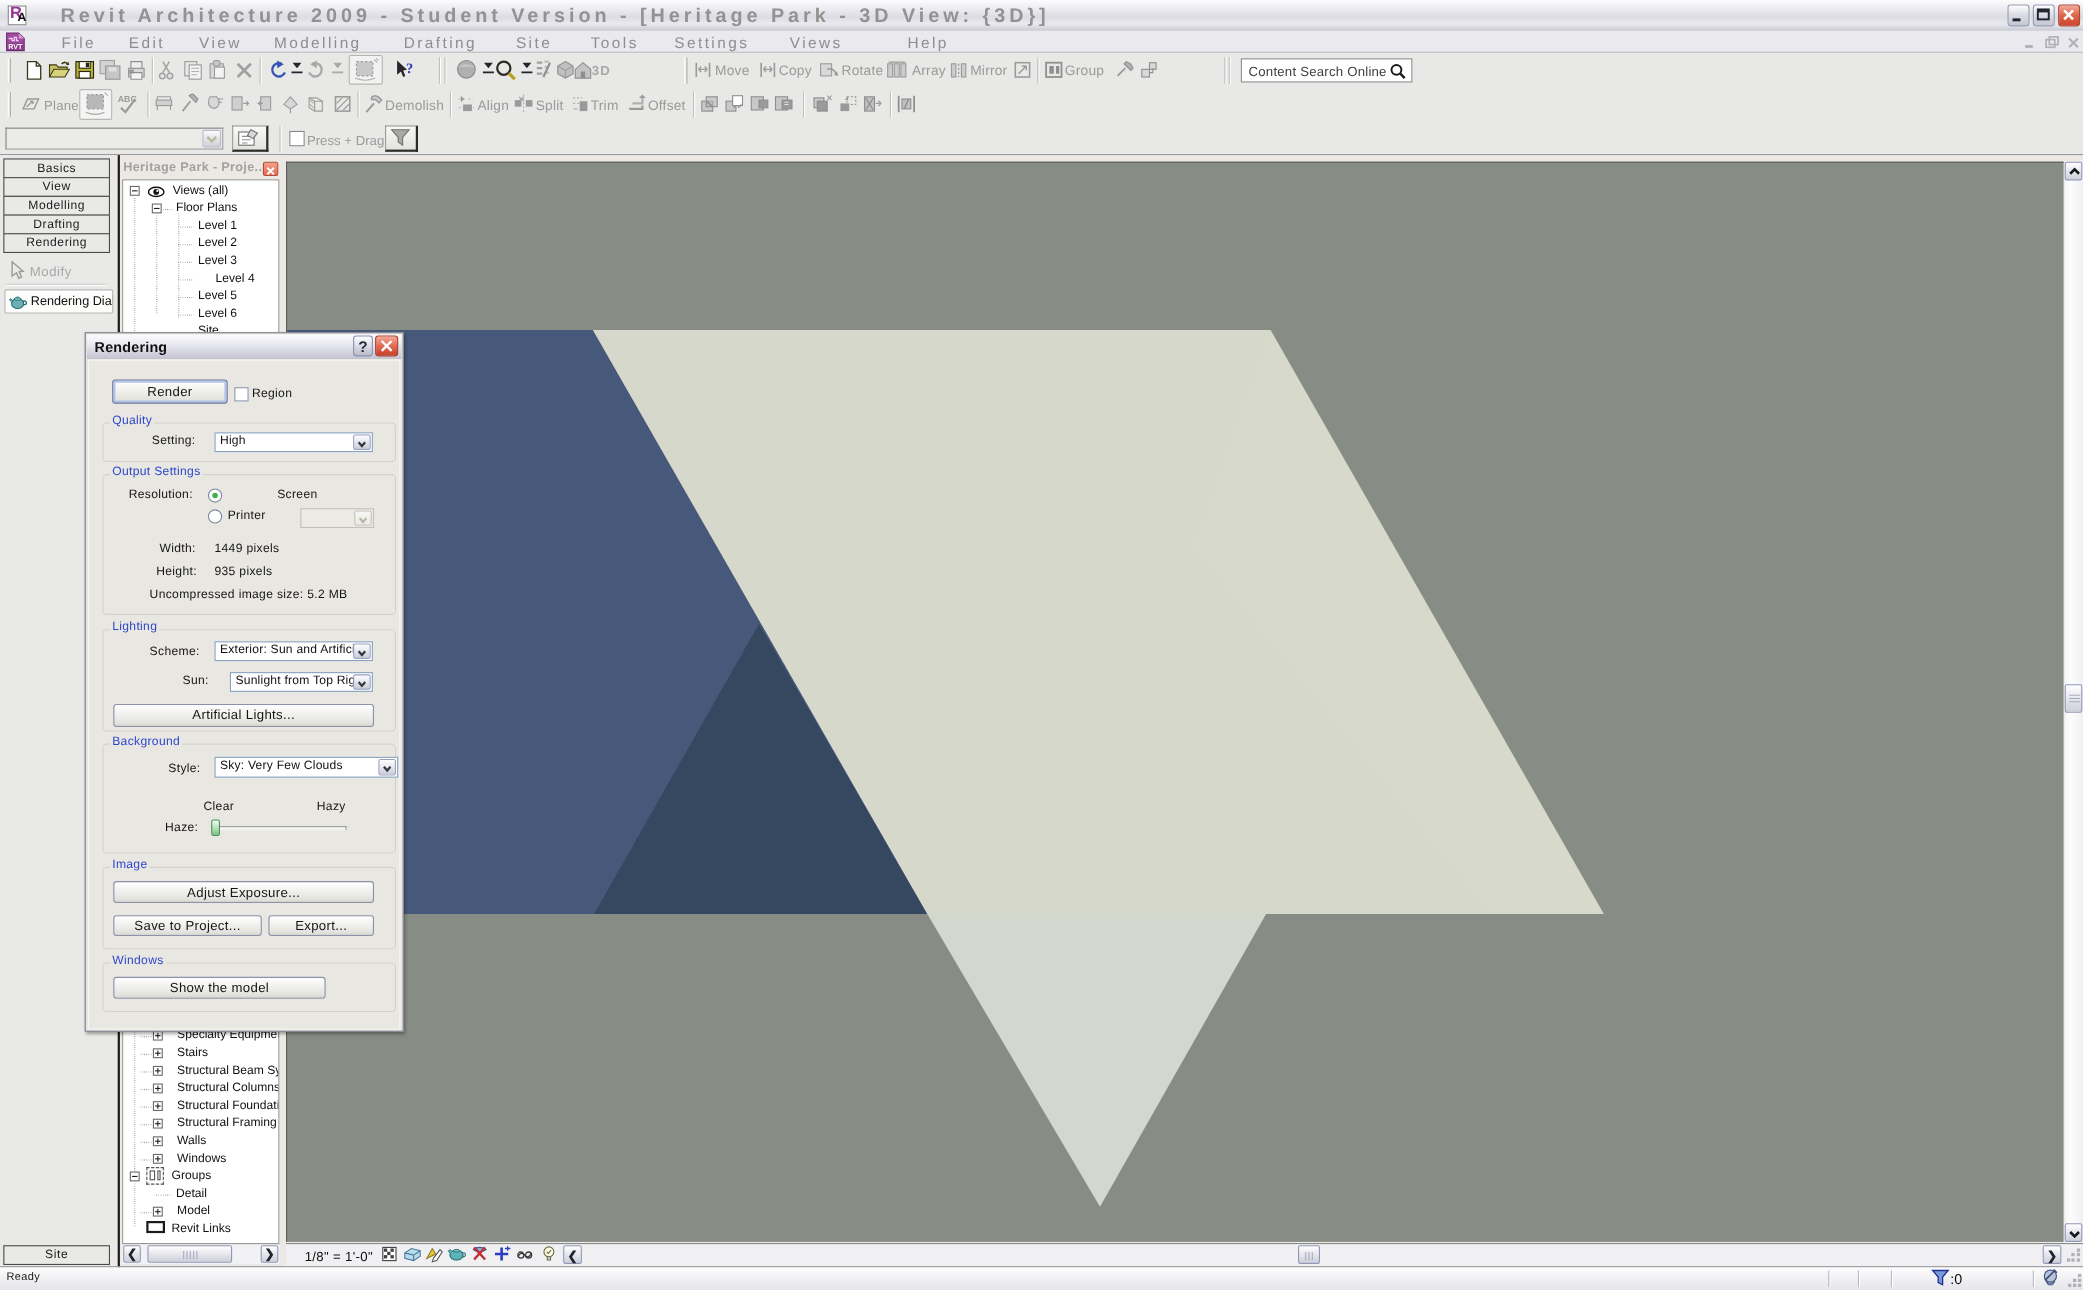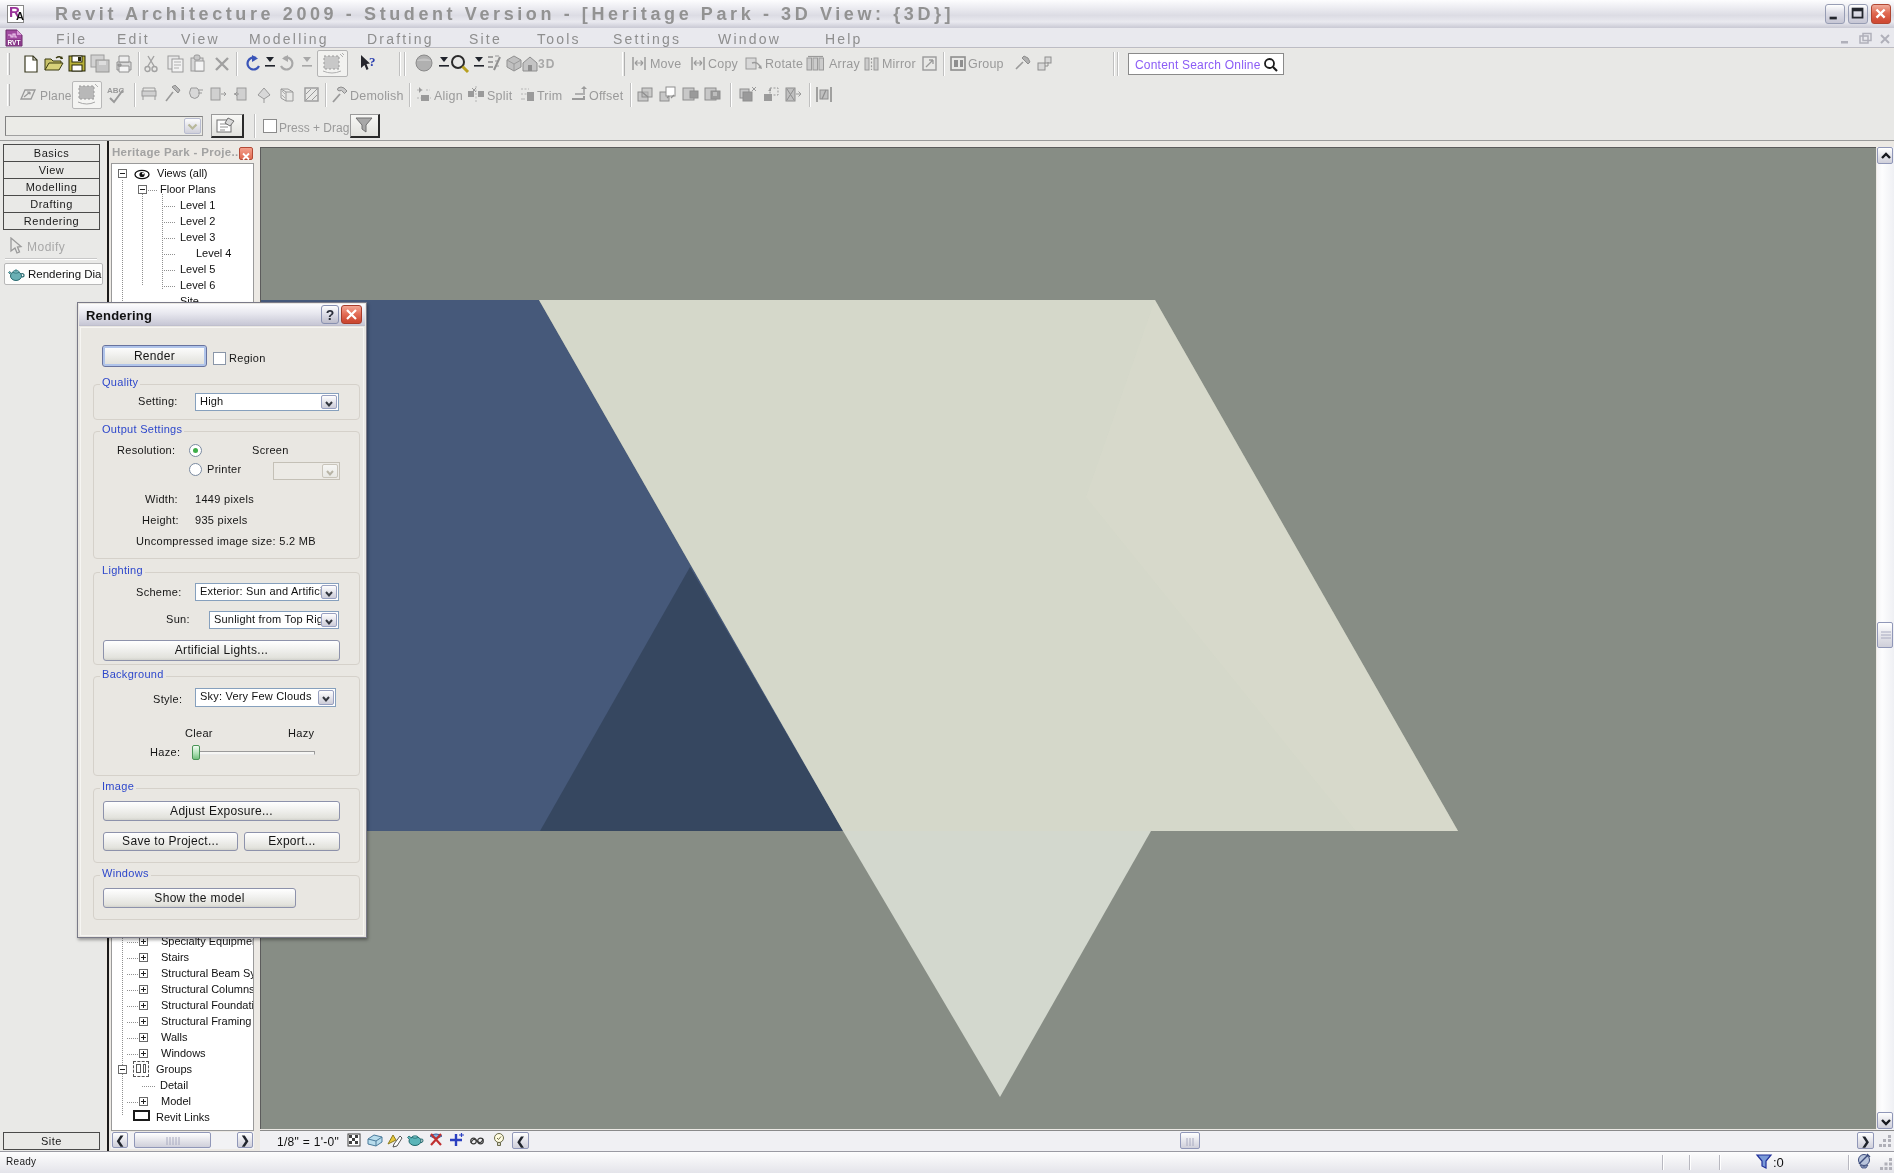--- a/index.html
+++ b/index.html
@@ -92,21 +92,21 @@
     </svg>
 </div>
 <span class="abs menuitem" style="left:56px;">File</span>
 <span class="abs menuitem" style="left:117px;">Edit</span>
 <span class="abs menuitem" style="left:181px;">View</span>
 <span class="abs menuitem" style="left:249px;">Modelling</span>
 <span class="abs menuitem" style="left:367px;">Drafting</span>
 <span class="abs menuitem" style="left:469px;">Site</span>
 <span class="abs menuitem" style="left:537px;">Tools</span>
 <span class="abs menuitem" style="left:613px;">Settings</span>
-<span class="abs menuitem" style="left:718px;">Window</span>
+<span class="abs menuitem" style="left:718px;">Views</span>
 <span class="abs menuitem" style="left:825px;">Help</span>
 <svg class="abs" style="left:1838px;top:32px;" width="54" height="14" viewBox="0 0 54 14">
     <rect x="3" y="9" width="7" height="2.5" fill="#b0b0ba"></rect>
     <rect x="22" y="4" width="8" height="7" fill="none" stroke="#b0b0ba" stroke-width="1.5"></rect>
     <rect x="25" y="1.5" width="8" height="7" fill="none" stroke="#b0b0ba" stroke-width="1.5"></rect>
     <path d="M43 3 L51 11 M51 3 L43 11" stroke="#b0b0ba" stroke-width="2"></path>
   </svg>
 
 <div class="abs" id="tb1"></div>
 <div class="abs" id="tb2"></div>
@@ -272,21 +272,21 @@
  <g transform="translate(86,0)" fill="#d8d8d8" stroke="#8e8e8e">
       <rect x="2" y="8" width="7" height="7"></rect>
       <rect x="9" y="2" width="6" height="6"></rect>
       <path d="M9 11 h3 v-4" fill="none"></path>
     </g>
 </svg>
 <span class="abs tbtxt" style="left:968px;top:57px;">Group</span>
 <div class="abs tsep" style="left:1113px;top:52px;height:24px;"></div>
 <div class="abs tsep" style="left:1117px;top:52px;height:24px;"></div>
 <div class="abs" style="left:1128px;top:53px;width:156px;height:22px;background:#fff;border:1px solid #8a8a8a;">
- <span style="position:absolute;left:6px;top:4px;font-size:12px;color:#8b5cf6;letter-spacing:0.2px;white-space:nowrap;">Content Search Online</span>
+ <span style="position:absolute;left:6px;top:4px;font-size:12px;color:#404040;letter-spacing:0.2px;white-space:nowrap;">Content Search Online</span>
  <svg style="position:absolute;right:4px;top:3px;" width="16" height="16" viewBox="0 0 16 16">
       <circle cx="6.5" cy="6.5" r="4.5" fill="none" stroke="#1a1a1a" stroke-width="1.8"></circle>
       <path d="M10 10 L14 14" stroke="#1a1a1a" stroke-width="2.2"></path>
     </svg>
 </div>
 
 <div class="abs grip" style="left:7px;top:84px;height:22px;"></div>
 <svg class="abs" style="left:19px;top:86px;" width="18" height="18" viewBox="0 0 18 18">
     <path d="M2 13 L6 4 L16 4 L12 13 Z" fill="none" stroke="#9a9a9a" stroke-width="1.3"></path>
     <path d="M5 11 L11 6 M11 6 h-3 M11 6 v2.5" stroke="#9a9a9a" stroke-width="1.2" fill="none"></path>
@@ -737,21 +737,21 @@
   <div class="cbtn">
         <svg class="chev" viewBox="0 0 8 8">
           <path d="M1 2 L4 5.5 L7 2" fill="none" stroke="#33373f" stroke-width="2"></path>
         </svg>
       </div>
  </div>
  <div class="btn" style="left:25px;top:337px;width:237px;height:21px;line-height:19px;">Artificial Lights...</div>
  <div class="gbox" style="left:15px;top:373px;width:267px;height:100px;"></div>
  <span class="glabel" style="left:22px;top:365px;">Background</span>
  <span class="lbl" style="left:75px;top:390px;">Style:</span>
- <div class="combo" style="left:117px;top:385px;width:141px;height:19px;">
+ <div class="combo" style="left:117px;top:385px;width:167px;height:19px;">
   <span class="ctext">Sky: Very Few Clouds</span>
   <div class="cbtn">
         <svg class="chev" viewBox="0 0 8 8">
           <path d="M1 2 L4 5.5 L7 2" fill="none" stroke="#33373f" stroke-width="2"></path>
         </svg>
       </div>
  </div>
  <span class="lbl" style="left:107px;top:424px;">Clear</span>
  <span class="lbl" style="left:210px;top:424px;">Hazy</span>
  <span class="lbl" style="left:72px;top:443px;">Haze:</span>

